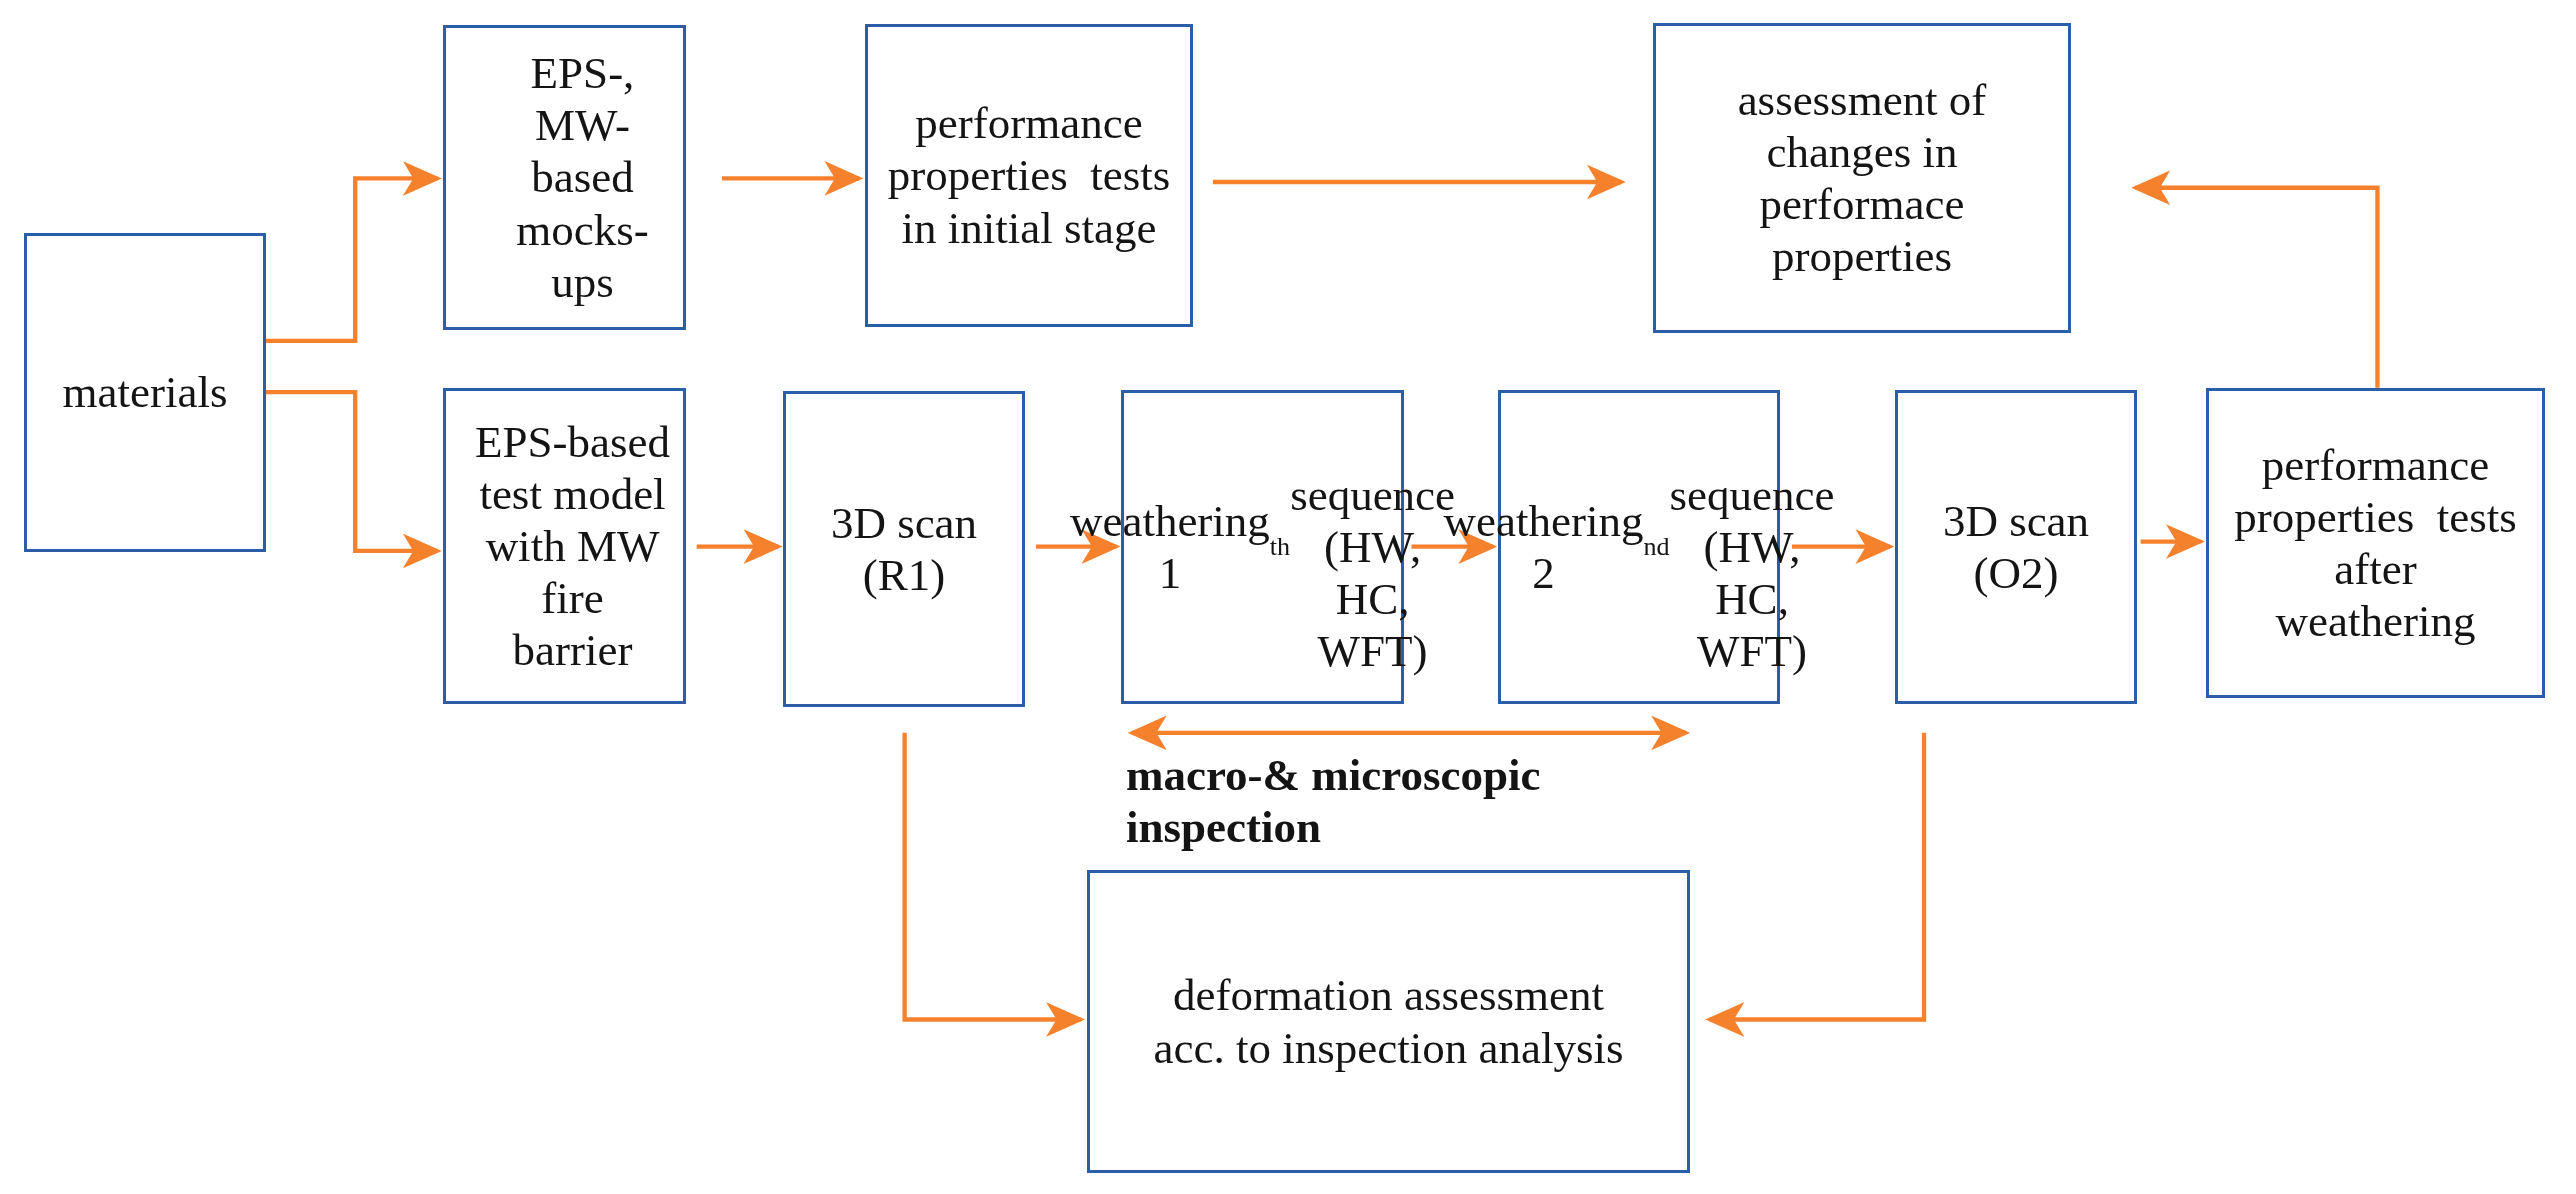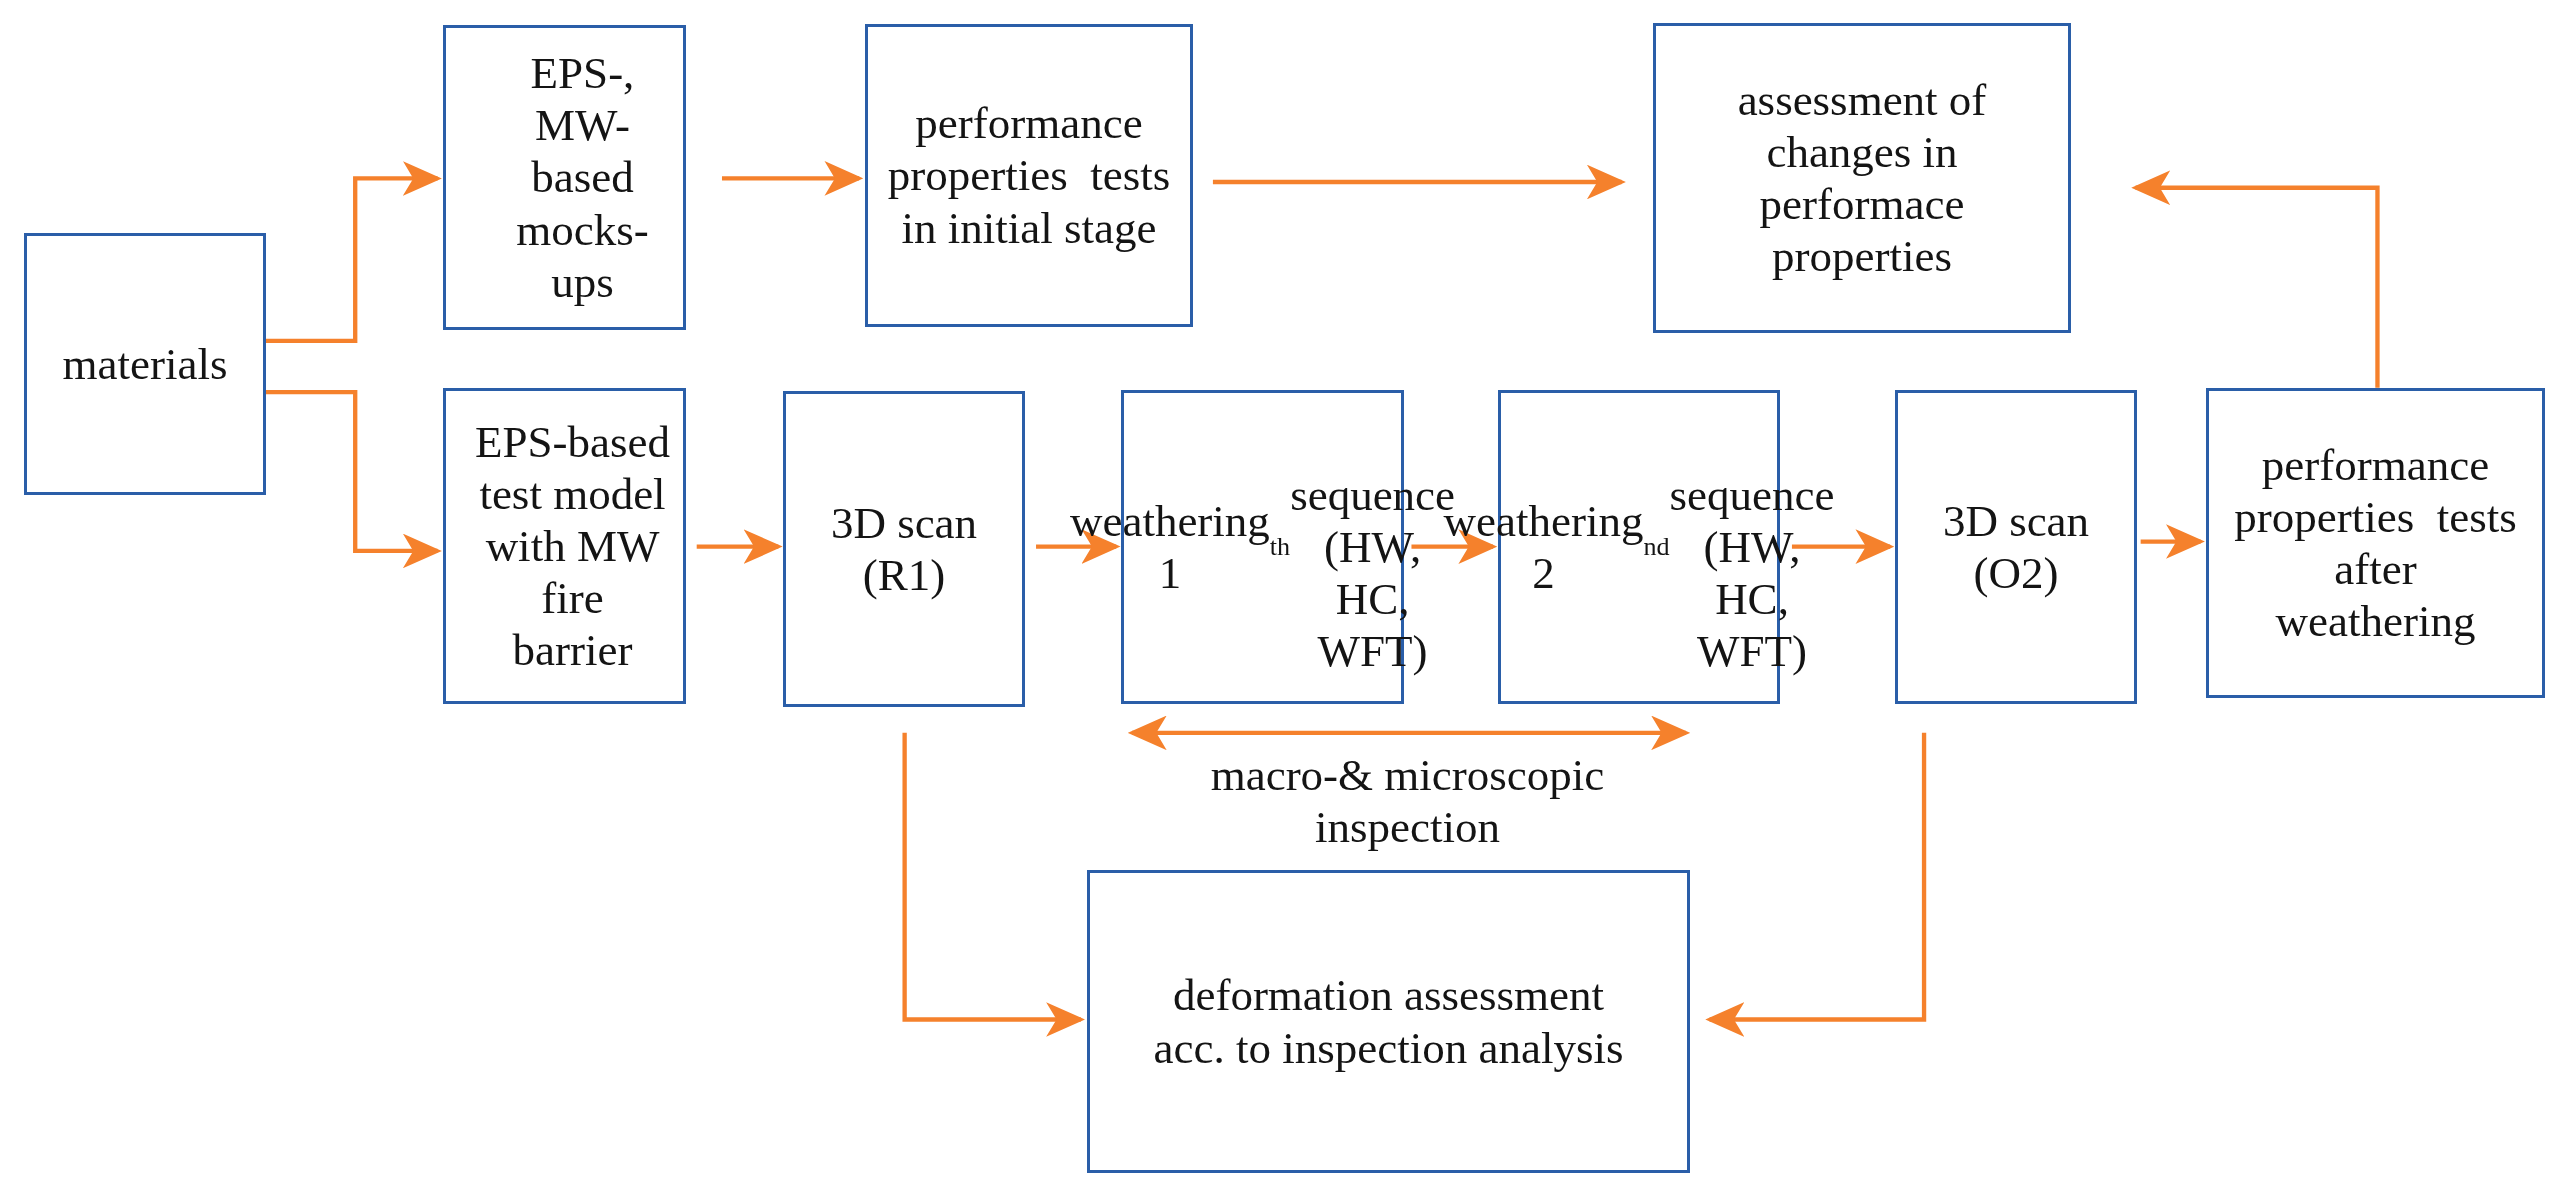--- a/index.html
+++ b/index.html
@@ -31,25 +31,26 @@
     white-space:pre-wrap;
     z-index:2;
   }
   .node sup{
     font-size:58%;
     line-height:0;
     vertical-align:super;
   }
   .float-label{
     position:absolute;
-    text-align:center;
+    text-align:left;
     font-size:45px;
     line-height:1.16;
     white-space:pre-wrap;
     z-index:2;
+    font-weight:bold;
   }
   #wires{
     position:absolute;
     left:0;top:0;
     width:2576px;height:1195px;
     z-index:1;
   }
   #wires polyline{
     stroke:var(--orange);
     stroke-width:6;
@@ -79,21 +80,21 @@
     <polyline points="1435,757 1546,757" marker-end="url(#ah)"></polyline>
     <polyline points="1955,757 2068,757" marker-end="url(#ah)"></polyline>
     <polyline points="2482,757 2618,757" marker-end="url(#ah)"></polyline>
     <polyline points="2965,750 3048,750" marker-end="url(#ah)"></polyline>
     <polyline points="3293,537 3293,260 2958,260" marker-end="url(#ah)"></polyline>
     <polyline points="1253,1015 1253,1412 1497,1412" marker-end="url(#ah)"></polyline>
     <polyline points="2665,1015 2665,1412 2368,1412" marker-end="url(#ah)"></polyline>
     <polyline points="1568,1015 2335,1015" marker-start="url(#ah)" marker-end="url(#ah)"></polyline>
   </svg>
 
-  <div class="node" style="left:24px;top:233px;width:242px;height:262px;">materials</div>
+  <div class="node" style="left:24px;top:233px;width:242px;height:319px;">materials</div>
 
   <div class="node" style="left:443px;top:25px;width:243px;height:305px;padding-left:36px;">EPS-,
 MW-
 based
 mocks-
 ups</div>
 
   <div class="node" style="left:865px;top:24px;width:328px;height:303px;">performance
 properties  tests
 in initial stage</div>

